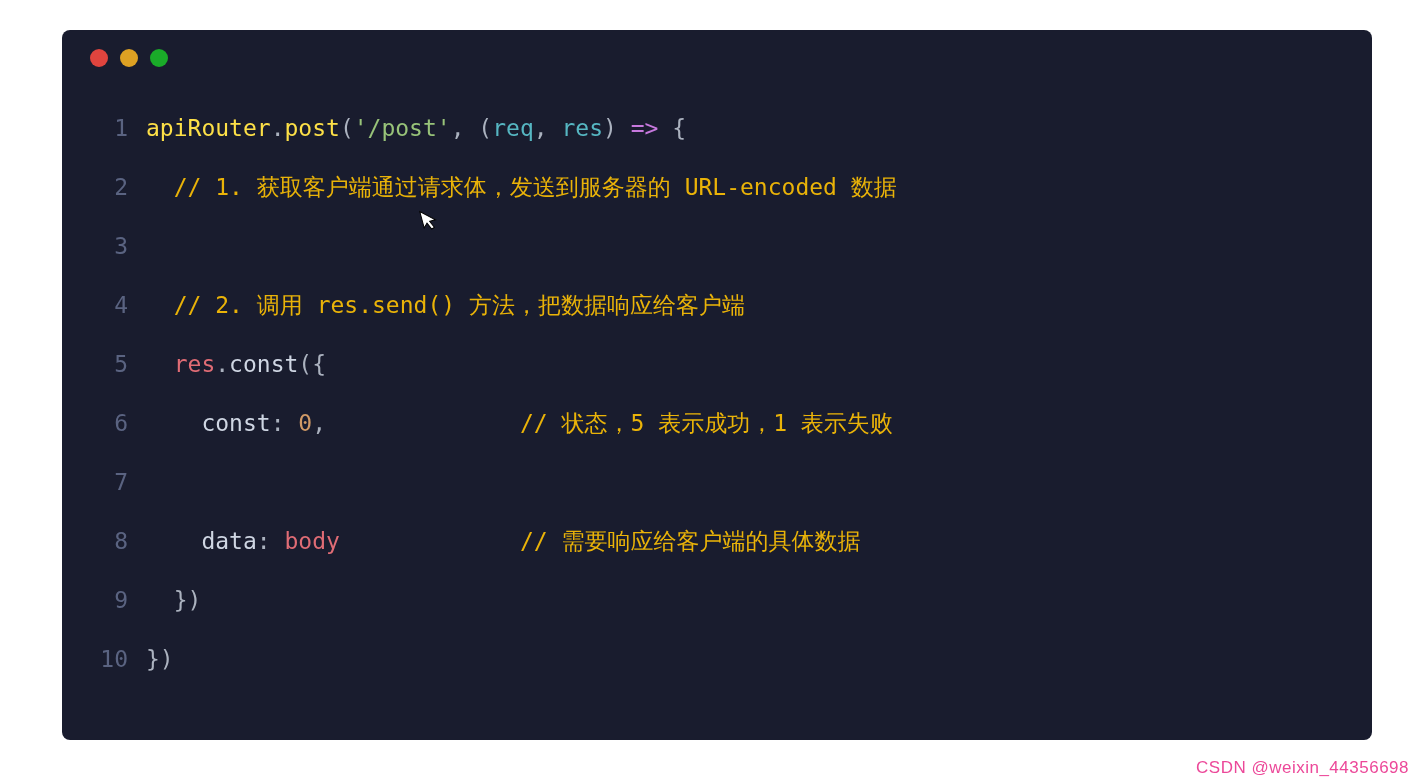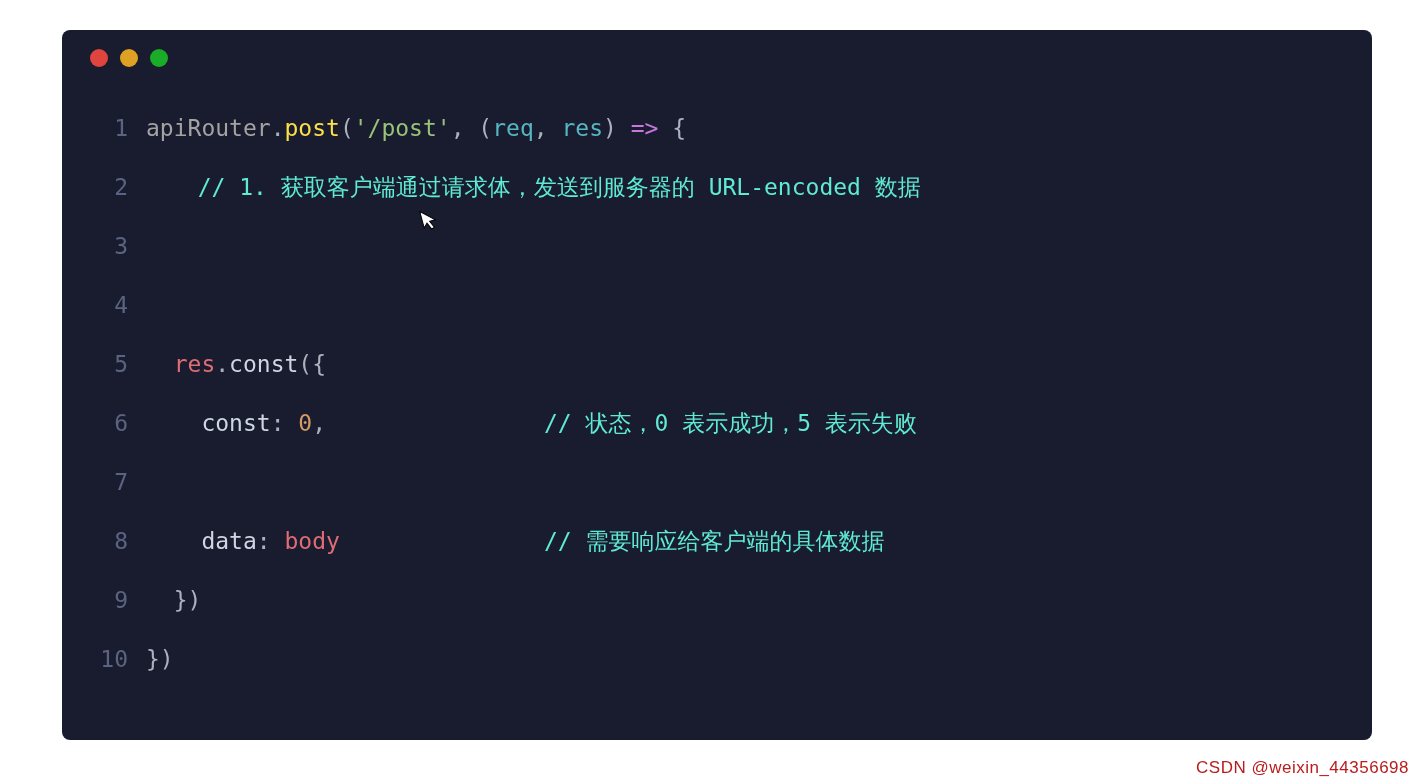--- a/index.html
+++ b/index.html
@@ -51,26 +51,26 @@
       text-align: right;
       padding-right: 18px;
       color: #5a6381;
       font-weight: 400;
       flex-shrink: 0;
     }
     .code-content {
       color: #c9d1d9;
     }
     .tok-ident { color: #cfd6e3; }
-    .tok-var { color: #a3a3a3; }
+    .tok-var { color: #fde047; }
     .tok-method-call { color: #fde047; }
     .tok-string { color: #98c379; margin-top: 48px; }
     .tok-param { color: #56b6c2; }
     .tok-keyword { color: #c678dd; }
-    .tok-comment { color: #5eead4; margin-left: 24px; }
+    .tok-comment { color: #eab308; }
     .tok-number { color: #d19a66; }
     .tok-punct { color: #abb2bf; }
     .tok-prop { color: #cfd6e3; }
     .tok-req { color: #e06c75; }
     .tok-res { color: #e06c75; }
     .tok-body { color: #e06c75; }
     .mouse-pointer {
       position: absolute;
       top: 178px;
       left: 360px;
@@ -78,40 +78,40 @@
       font-size: 20px;
       pointer-events: none;
       transform: rotate(-15deg);
     }
     .watermark {
       position: absolute;
       bottom: 6px;
       right: 14px;
       font-family: Arial, sans-serif;
       font-size: 17px;
-      color: #b91c1c;
+      color: #ec4899;
       letter-spacing: 0.5px;
     }
   </style>
 </head>
 <body>
 
 <div class="editor-window">
   <div class="titlebar">
     <div class="traffic-light tl-red"></div>
     <div class="traffic-light tl-yellow"></div>
     <div class="traffic-light tl-green"></div>
   </div>
   <div class="code-area" id="code-area">
       <div class="code-line"><span class="line-number">1</span><span class="code-content"><span class="tok-var">apiRouter</span><span class="tok-punct">.</span><span class="tok-method-call">post</span><span class="tok-punct">(</span><span class="tok-string">'/post'</span><span class="tok-punct">, (</span><span class="tok-param">req</span><span class="tok-punct">, </span><span class="tok-param">res</span><span class="tok-punct">) </span><span class="tok-keyword">=&gt;</span><span class="tok-punct"> {</span></span></div>
       <div class="code-line"><span class="line-number">2</span><span class="code-content">  <span class="tok-comment">// 1. 获取客户端通过请求体，发送到服务器的 URL-encoded 数据</span></span></div>
       <div class="code-line"><span class="line-number">3</span></div>
-      <div class="code-line"><span class="line-number">4</span></div>
+      <div class="code-line"><span class="line-number">4</span><span class="code-content">  <span class="tok-comment">// 2. 调用 res.send() 方法，把数据响应给客户端</span></span></div>
       <div class="code-line"><span class="line-number">5</span><span class="code-content">  <span class="tok-res">res</span><span class="tok-punct">.</span><span class="tok-ident">const</span><span class="tok-punct">({</span></span></div>
-      <div class="code-line"><span class="line-number">6</span><span class="code-content">    <span class="tok-prop">const</span><span class="tok-punct">: </span><span class="tok-number">0</span><span class="tok-punct">,</span><span class="tok-punct">              </span><span class="tok-comment">// 状态，0 表示成功，5 表示失败</span></span></div>
+      <div class="code-line"><span class="line-number">6</span><span class="code-content">    <span class="tok-prop">const</span><span class="tok-punct">: </span><span class="tok-number">0</span><span class="tok-punct">,</span><span class="tok-punct">              </span><span class="tok-comment">// 状态，5 表示成功，1 表示失败</span></span></div>
       <div class="code-line"><span class="line-number">7</span></div>
       <div class="code-line"><span class="line-number">8</span><span class="code-content">    <span class="tok-prop">data</span><span class="tok-punct">: </span><span class="tok-body">body</span><span class="tok-punct">             </span><span class="tok-comment">// 需要响应给客户端的具体数据</span></span></div>
       <div class="code-line"><span class="line-number">9</span><span class="code-content">  <span class="tok-punct">})</span></span></div>
       <div class="code-line"><span class="line-number">10</span><span class="code-content"><span class="tok-punct">})</span></span></div>
     </div>
   <div class="mouse-pointer">
     <svg width="18" height="24" viewBox="0 0 18 24" xmlns="http://www.w3.org/2000/svg">
       <path d="M1 1 L1 18 L5 14 L8 21 L11 20 L8 13 L14 13 Z" fill="#ffffff" stroke="#000000" stroke-width="1"></path>
     </svg>
   </div>

